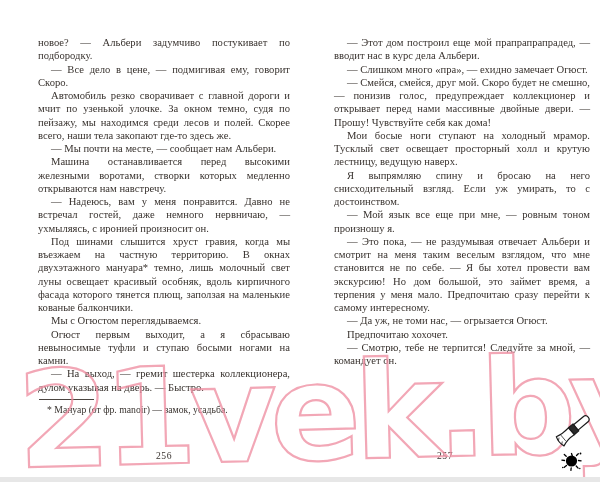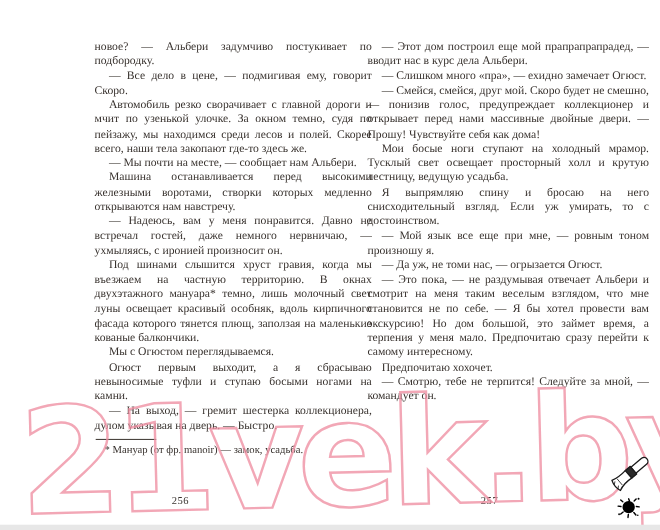--- a/index.html
+++ b/index.html
@@ -4,21 +4,21 @@
 <style>
   html, body { margin:0; padding:0; }
   body {
     width:600px; height:482px;
     position:relative;
     background:#ffffff;
     overflow:hidden;
     font-family:"Liberation Serif", serif;
   }
   .col { position:absolute; top:36px; }
-  #col-left  { left:38px;  width:252px;margin-left:48px; }
+  #col-left  { left:38px;  width:252px; }
   #col-right { left:334px; width:256px; }
   .col p {
     margin:0;
     font-size:10.6px;
     line-height:13.25px;
     text-align:justify;
     color:#38322e;
   }
   .ind { text-indent:13px; }
   .fnrule {
@@ -71,25 +71,25 @@
   <p class="ind">Огюст первым выходит, а я сбрасываю невыносимые туфли и ступаю босыми ногами на камни.</p>
   <p class="ind">— На выход, — гремит шестерка коллекционера, дулом указывая на дверь. — Быстро.</p>
   <div class="fnrule"></div>
   <p class="footnote">* Мануар (от фр. manoir) — замок, усадьба.</p>
 </div>
 
 <div class="col" id="col-right">
   <p class="ind">— Этот дом построил еще мой прапрапрапрадед, — вводит нас в курс дела Альбери.</p>
   <p class="ind">— Слишком много «пра», — ехидно замечает Огюст.</p>
   <p class="ind">— Смейся, смейся, друг мой. Скоро будет не смешно, — понизив голос, предупреждает коллекционер и открывает перед нами массивные двойные двери. — Прошу! Чувствуйте себя как дома!</p>
-  <p class="ind">Мои босые ноги ступают на холодный мрамор. Тусклый свет освещает просторный холл и крутую лестницу, ведущую усадьба.</p>
+  <p class="ind">Мои босые ноги ступают на холодный мрамор. Тусклый свет освещает просторный холл и крутую лестницу, ведущую наверх.</p>
   <p class="ind">Я выпрямляю спину и бросаю на него снисходительный взгляд. Если уж умирать, то с достоинством.</p>
   <p class="ind">— Мой язык все еще при мне, — ровным тоном произношу я.</p>
+  <p class="ind">— Это пока, — не раздумывая отвечает Альбери и смотрит на меня таким веселым взглядом, что мне становится не по себе. — Я бы хотел провести вам экскурсию! Но дом большой, это займет время, а терпения у меня мало. Предпочитаю сразу перейти к самому интересному.</p>
   <p class="ind">— Да уж, не томи нас, — огрызается Огюст.</p>
-  <p class="ind">— Это пока, — не раздумывая отвечает Альбери и смотрит на меня таким веселым взглядом, что мне становится не по себе. — Я бы хотел провести вам экскурсию! Но дом большой, это займет время, а терпения у меня мало. Предпочитаю сразу перейти к самому интересному.</p>
   <p class="ind">Предпочитаю хохочет.</p>
   <p class="ind">— Смотрю, тебе не терпится! Следуйте за мной, — командует он.</p>
 </div>
 
 <div class="pagenum" id="pn-left">256</div>
 <div class="pagenum" id="pn-right">257</div>
 
 <svg class="watermark-svg" width="600" height="482" viewBox="0 0 600 482" aria-hidden="true">
   <text class="wm-text" x="18" y="460" font-size="134" letter-spacing="-7" fill="none" stroke-width="2.2" opacity="0.78" transform="rotate(-1.5 300 440)" stroke="#ef8fa2">21vek.by</text>
 </svg>

